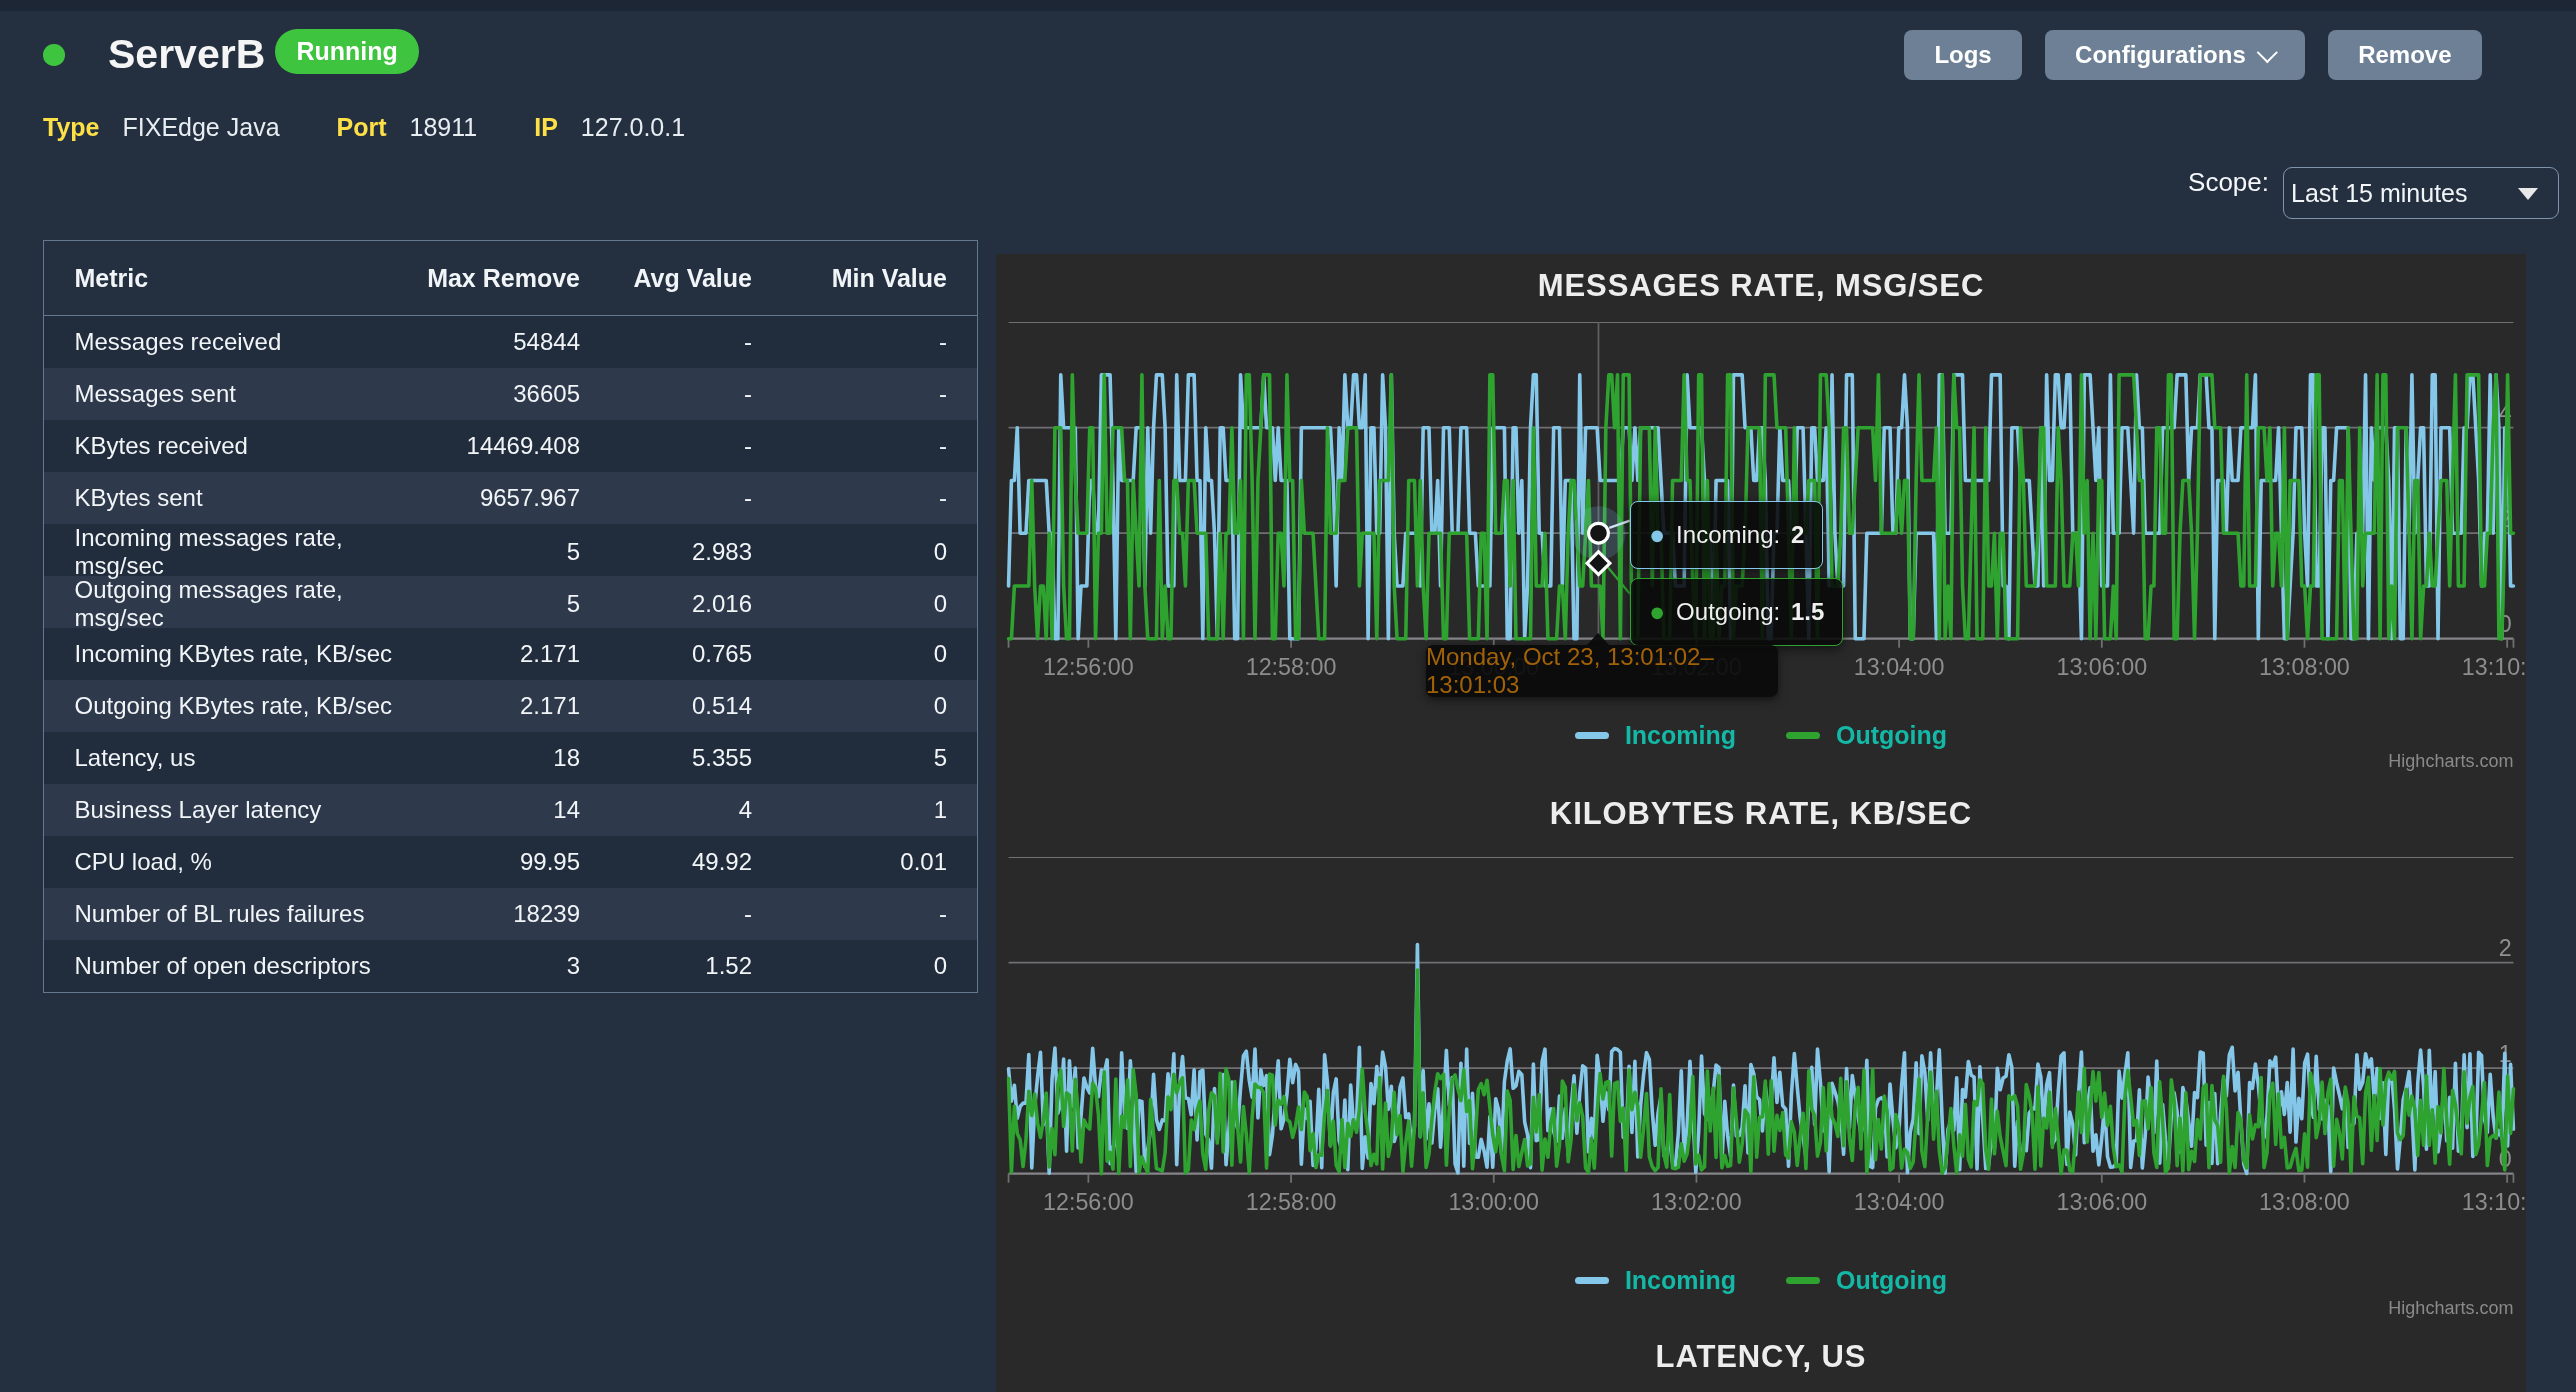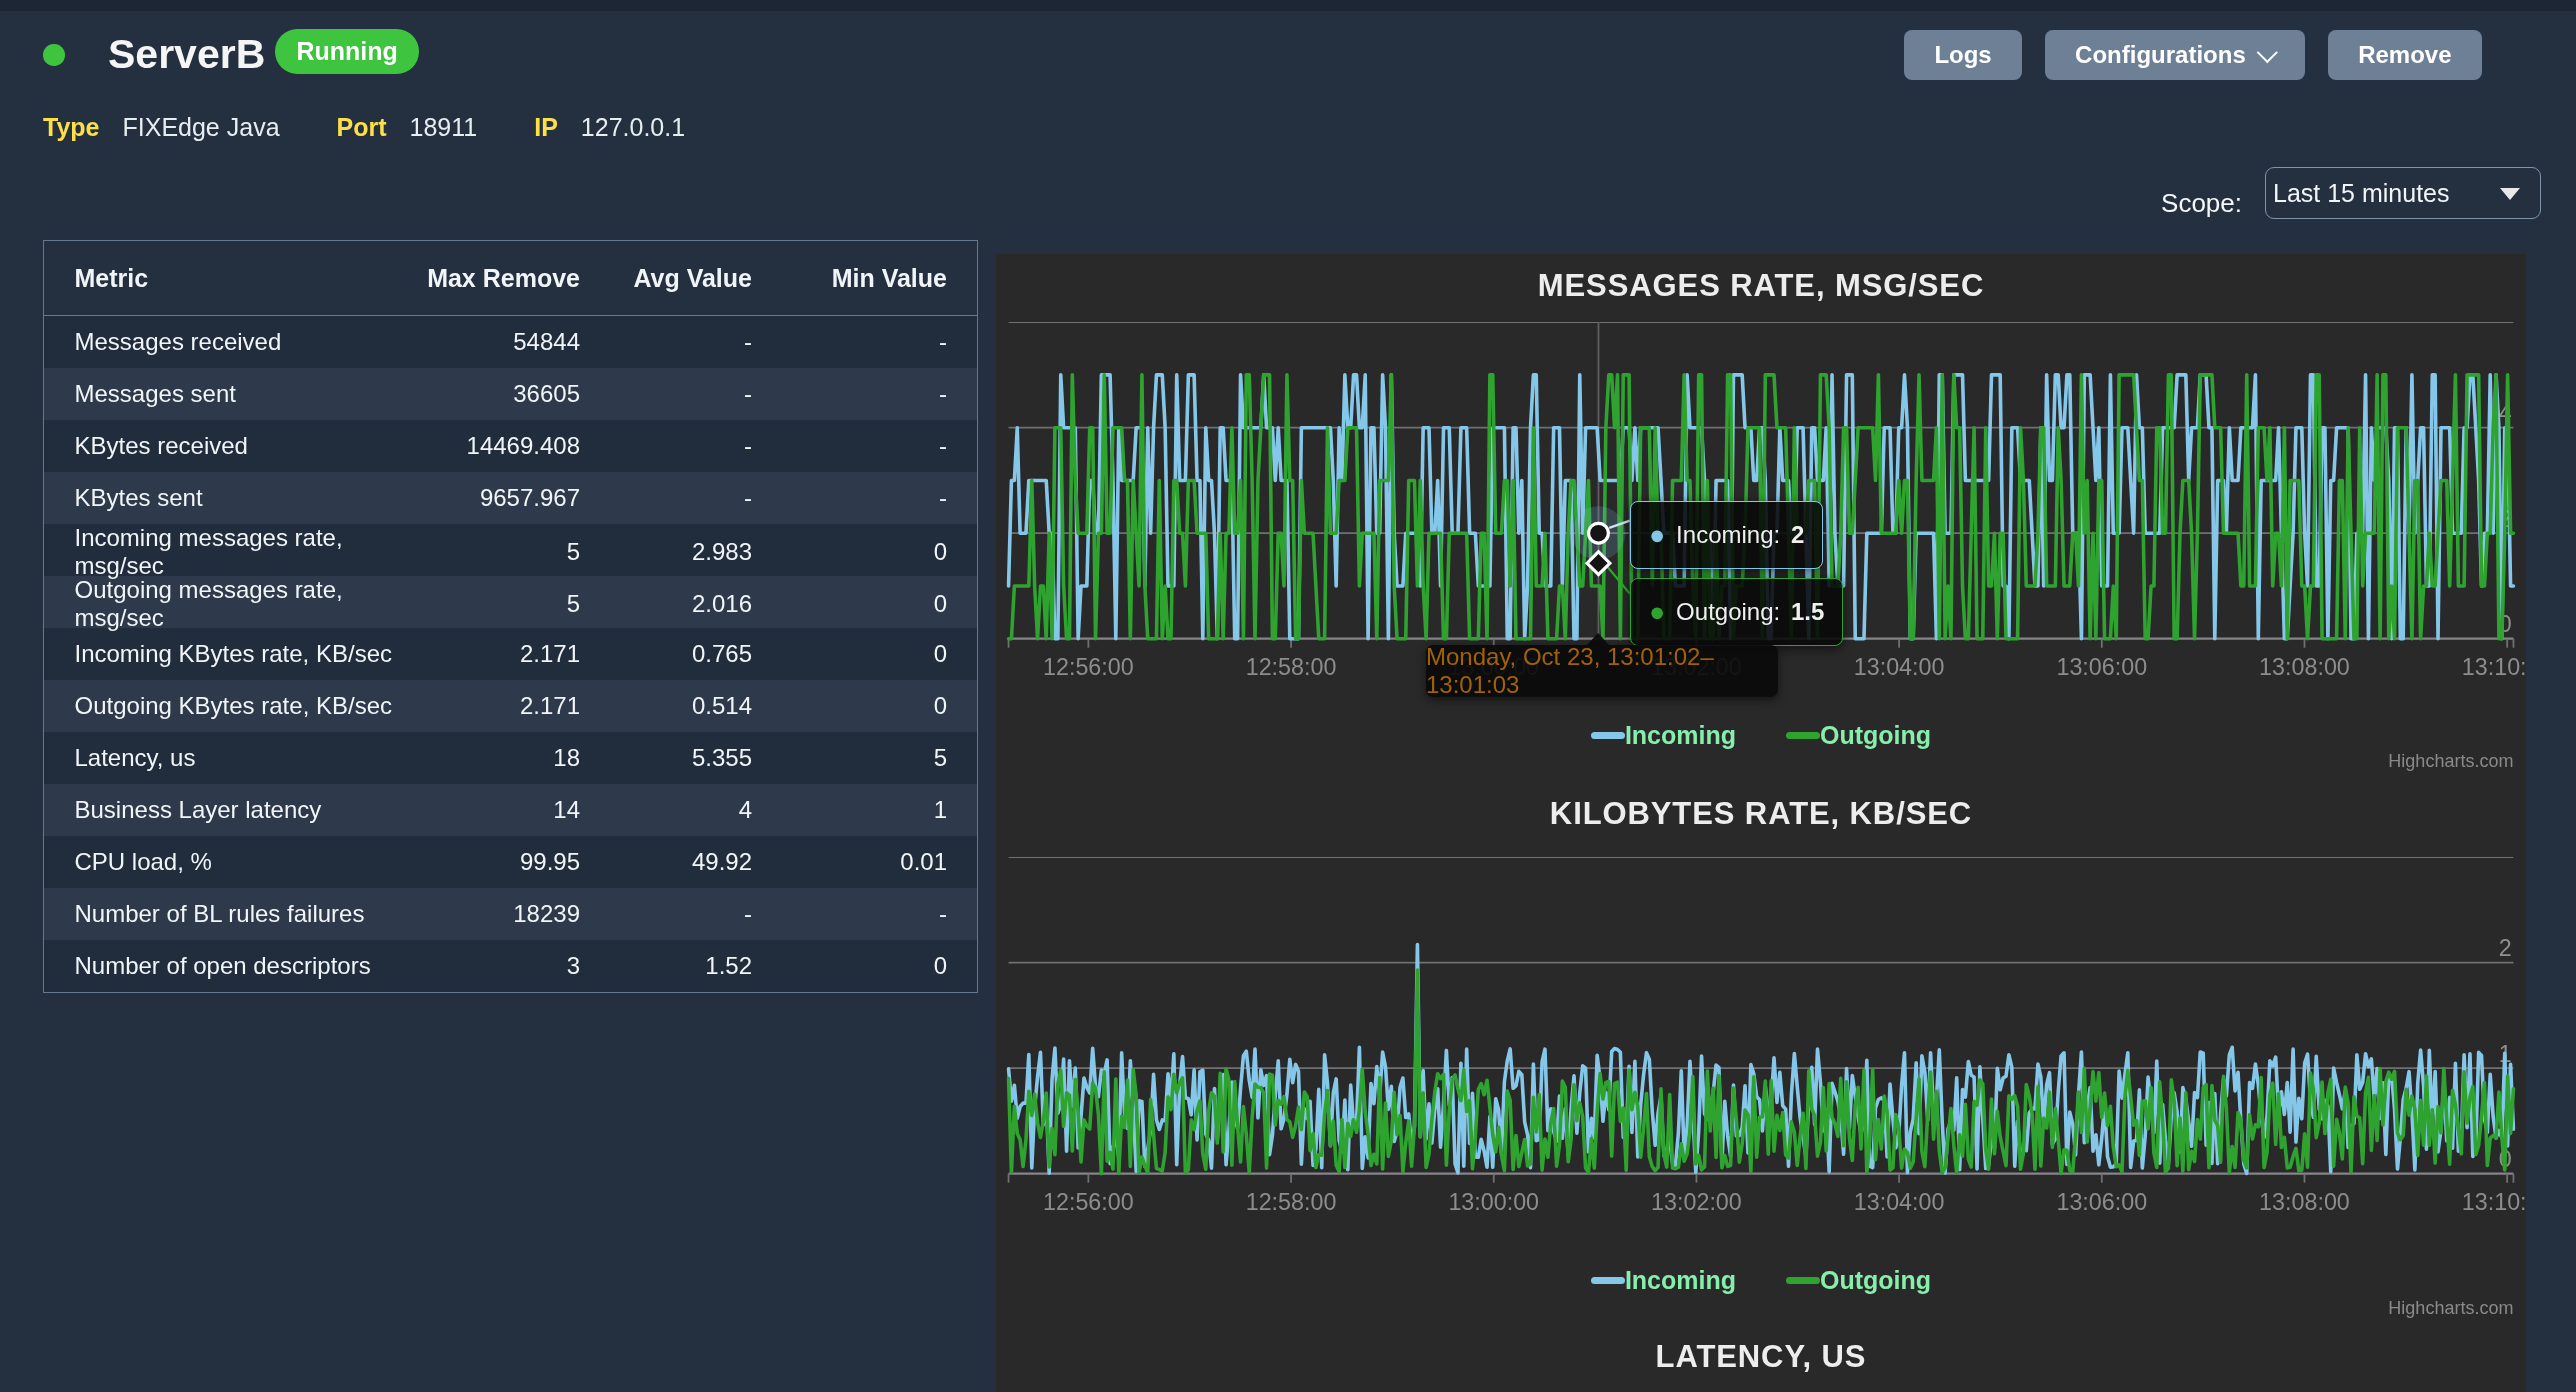--- a/index.html
+++ b/index.html
@@ -18,21 +18,21 @@
   .info-label{font-weight:bold;color:#fde047;}
   .info-value{color:#e8edf2;}
 
   .actions{position:absolute;top:30px;right:94px;display:flex;gap:22.4px;}
   .btn{height:50px;border:none;border-radius:8px;background:var(--btn,#6d8095);color:#fff;
        font-family:inherit;font-size:24px;font-weight:bold;padding:0 30.5px;display:flex;
        align-items:center;gap:14.4px;cursor:pointer;}
   .chev{width:12.6px;height:12.6px;border-right:2.7px solid #fff;border-bottom:2.7px solid #fff;
         transform:rotate(45deg);margin-top:-6.3px;}
 
-  .scope-row{position:absolute;top:167px;right:35px;display:flex;align-items:flex-end;gap:23px;}
+  .scope-row{position:absolute;top:167px;right:17px;display:flex;align-items:flex-start;gap:14px;}
   .scope-label{font-size:26px;color:#f5f7fa;}
   .scope-select{position:relative;width:267px;height:50px;border:1.8px solid #8095ac;border-radius:9px;
                 display:flex;align-items:center;padding-left:7px;font-size:25px;cursor:pointer;}
   .caret{position:absolute;right:20px;top:20px;width:0;height:0;border-left:10px solid transparent;
          border-right:10px solid transparent;border-top:12.6px solid #e8e8e8;}
 
   
   .mtable{position:absolute;left:43px;top:240px;width:935px;border:1.8px solid #64798f;
           box-sizing:border-box;}
   .trow{display:grid;grid-template-columns:1fr 161px 172px 225px;align-items:center;height:52px;}
@@ -43,21 +43,21 @@
   .c0{padding-left:30.5px;text-align:left;}
   .c1,.c2{text-align:right;}
   .c3{text-align:right;padding-right:30px;}
 
   
   .panel{position:absolute;left:996px;top:254px;width:1530px;height:1138px;background:#29292a;}
   .chart-title{position:absolute;left:0;width:1530px;text-align:center;font-size:31px;
                font-weight:bold;letter-spacing:0.9px;color:#ededed;}
   .csvg{position:absolute;left:0;width:1530px;height:368px;}
   .legend{position:absolute;left:0;width:1530px;display:flex;justify-content:center;gap:50px;}
-  .leg-item{display:flex;align-items:center;gap:0;font-size:25px;font-weight:bold;color:#86efac;cursor:pointer;}
+  .leg-item{display:flex;align-items:center;gap:16px;font-size:25px;font-weight:bold;color:#14b8a6;cursor:pointer;}
   .dash{width:34px;height:6.3px;border-radius:3.6px;background:#999;}
   .credit{position:absolute;right:12.6px;font-size:18px;color:#8a8a8a;cursor:pointer;}
 
   
   .tipbox{position:absolute;display:flex;align-items:center;gap:10.8px;padding:0 18px;height:66px;
           background:rgba(8,8,8,.88);border-radius:8px;font-size:24px;color:#f0f0f0;
           box-shadow:0 2.7px 10.8px rgba(0,0,0,.55);white-space:nowrap;}
   .tipbox .bullet{font-size:27px;line-height:1;}
   .tipbox .tipval{font-weight:bold;}
   .tip-incoming{left:634px;top:247px;border:1.8px solid var(--blue,#85c7e9);}

